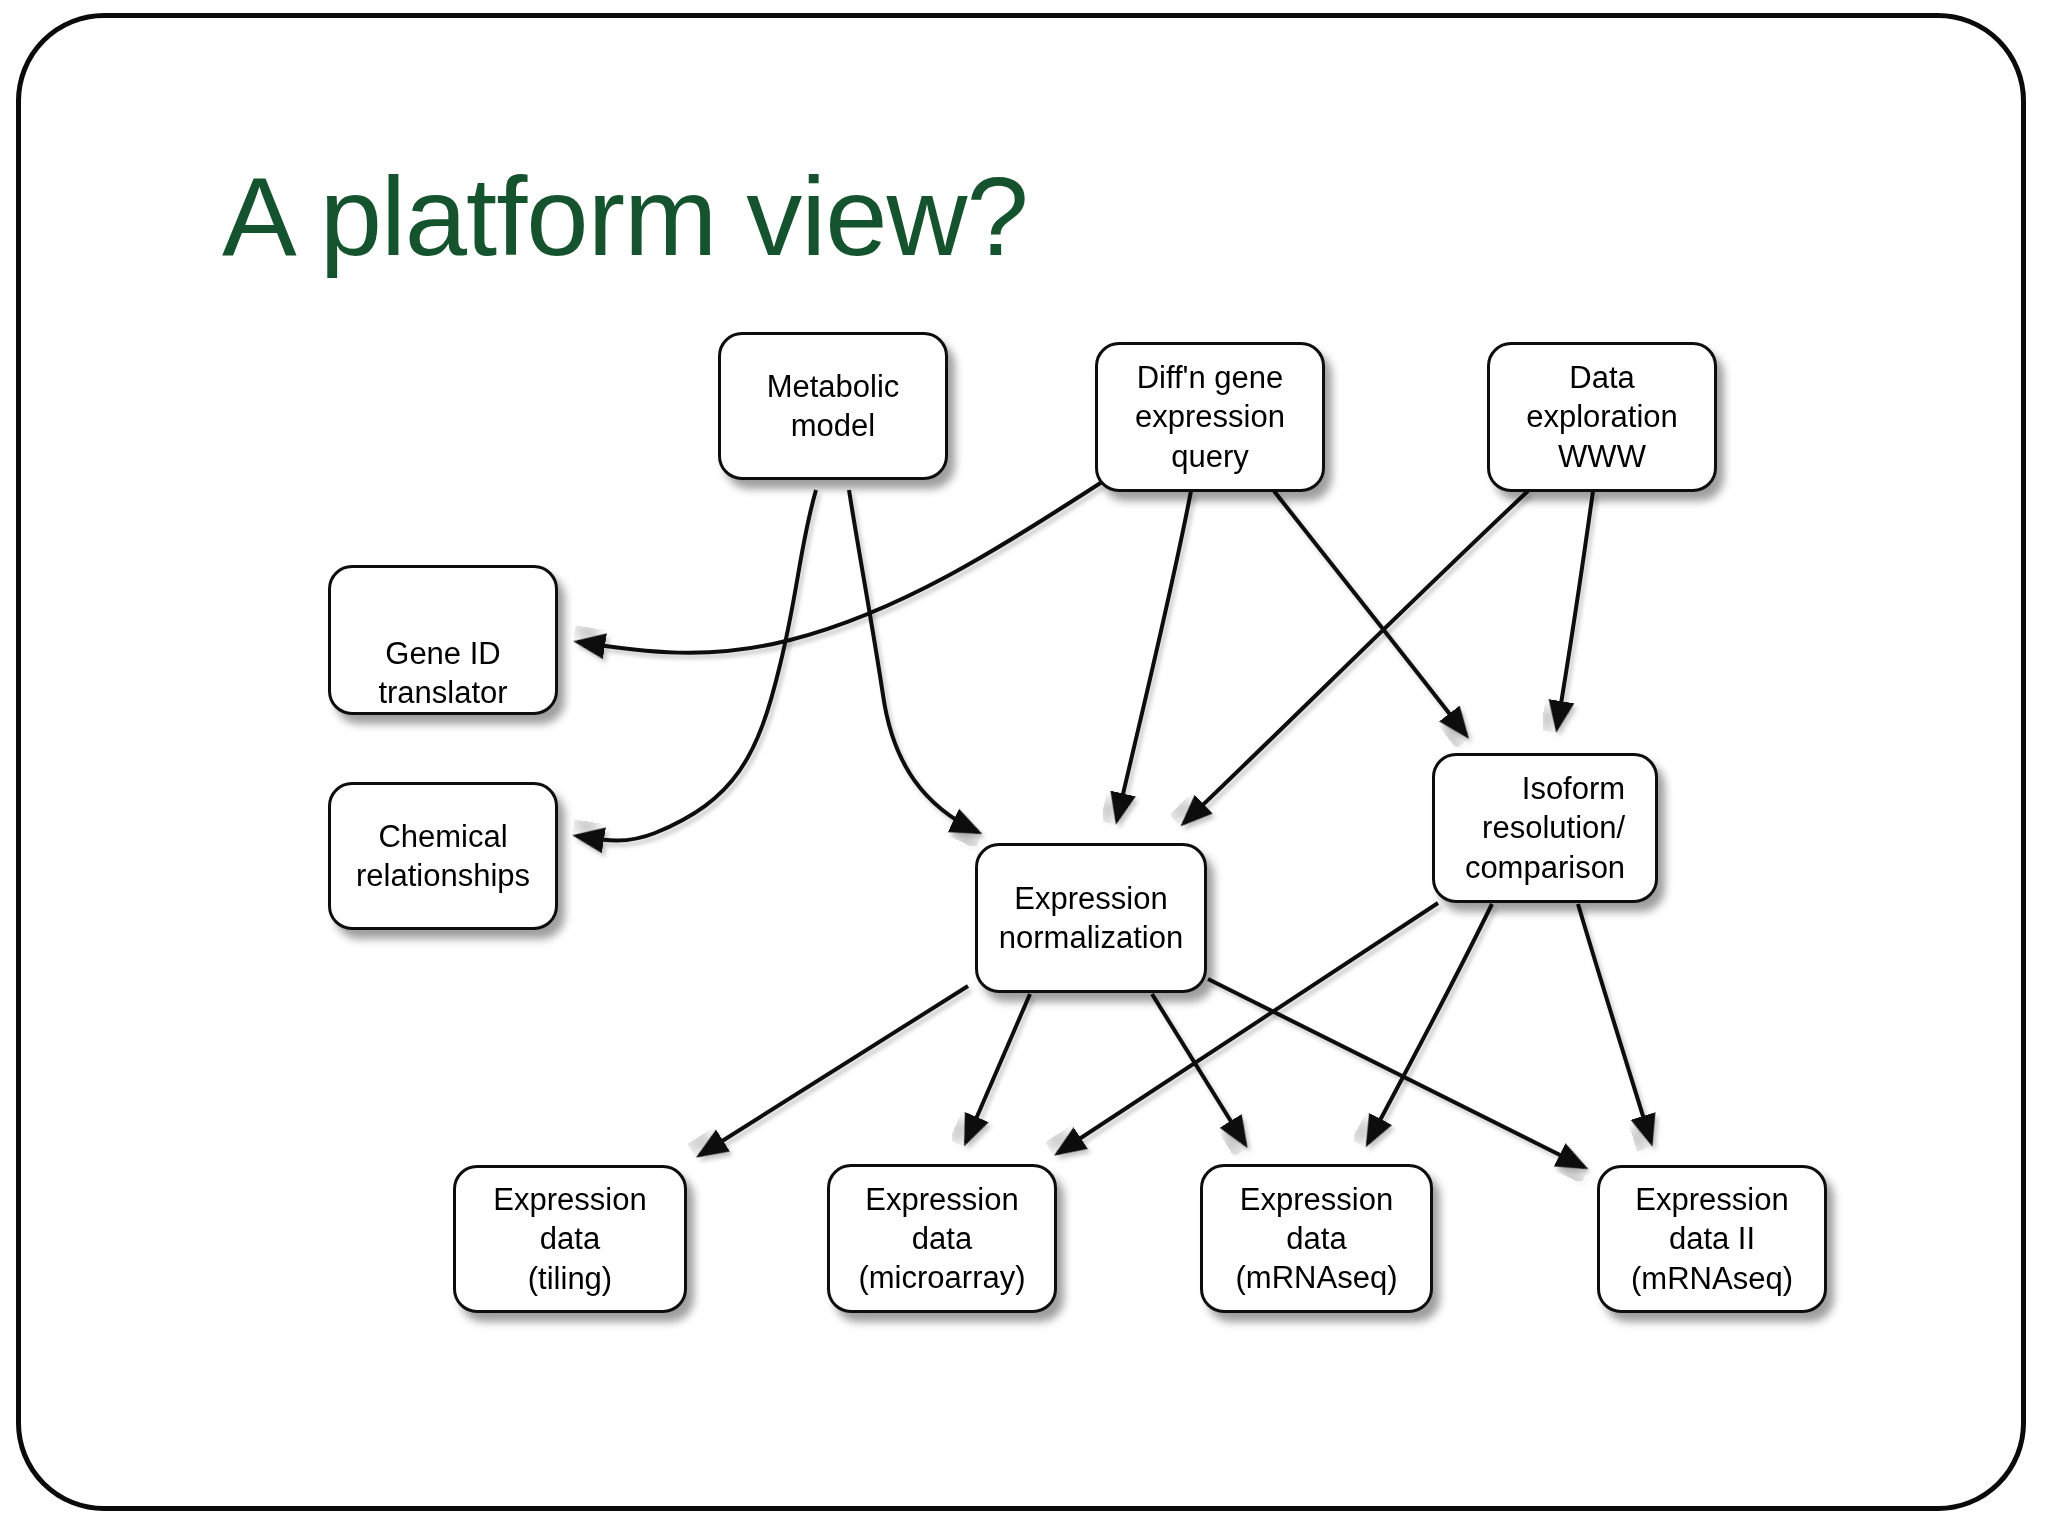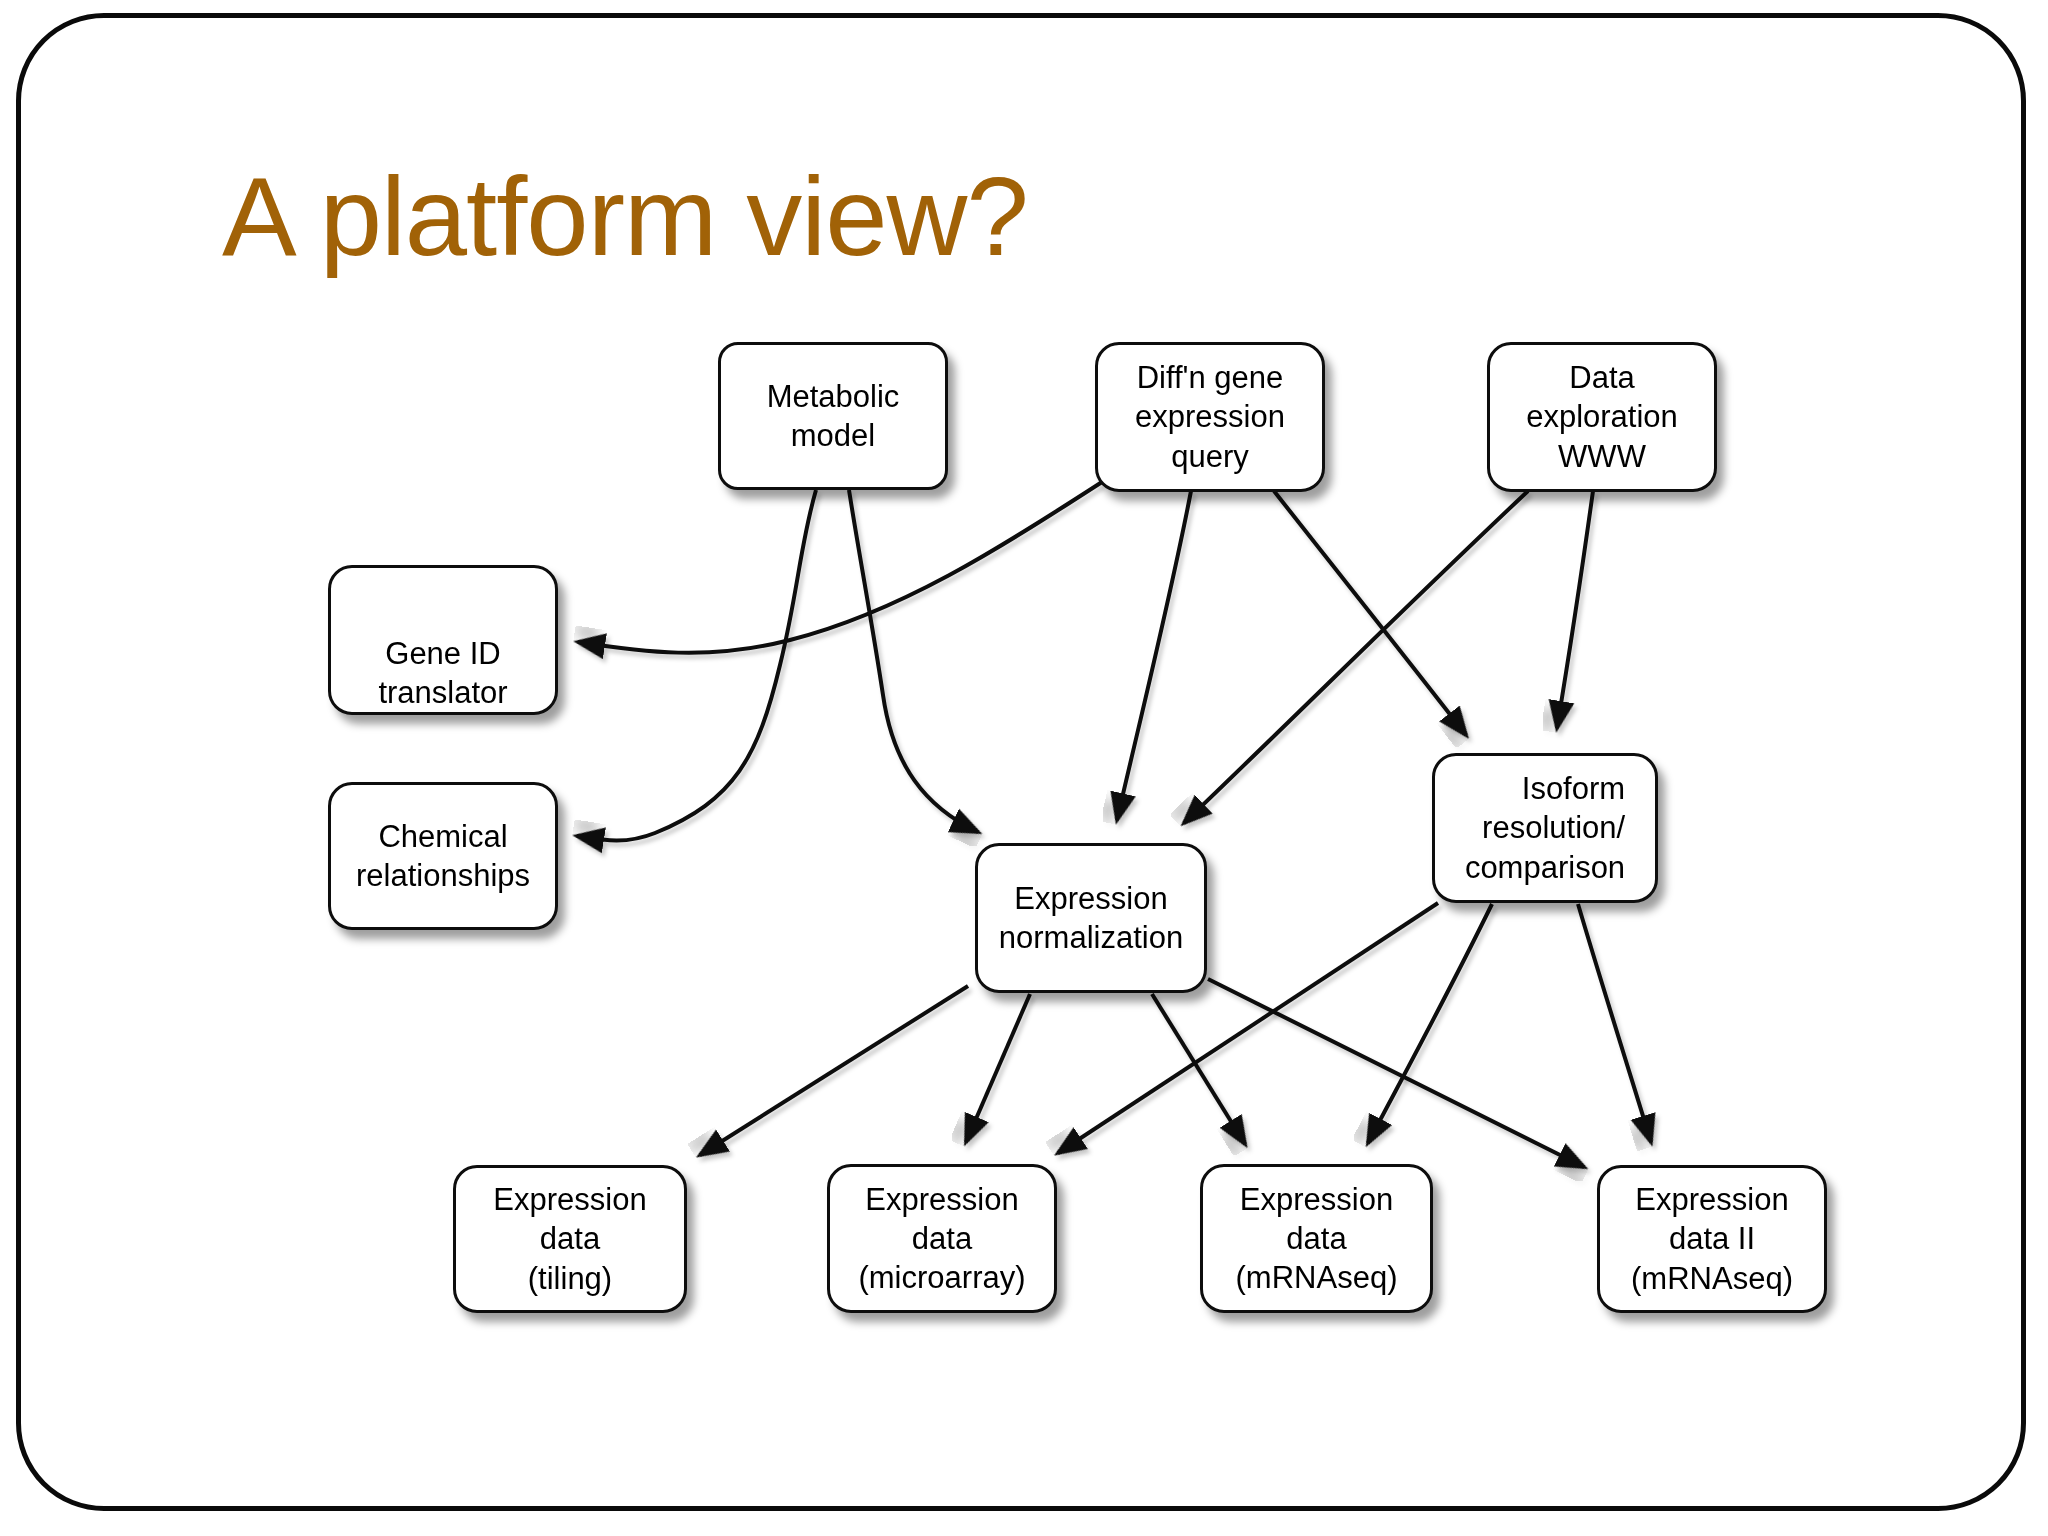--- a/index.html
+++ b/index.html
@@ -11,38 +11,38 @@
     overflow:hidden;
   }
   #frame{
     position:absolute;left:16px;top:13px;width:2010px;height:1498px;
     border:5px solid #0a0a0a;border-radius:88px;
     box-sizing:border-box;
   }
   #title{
     position:absolute;left:222px;top:158px;
     font-size:112px;line-height:1.05;
-    color:#a16207;letter-spacing:-1px;
+    color:#14532d;letter-spacing:-1px;
     white-space:nowrap;
   }
   #edges{position:absolute;left:0;top:0;width:2048px;height:1536px;}
   #edges path{
     fill:none;stroke:#0d0d0d;stroke-width:4px;
     filter:drop-shadow(3px 4px 2px rgba(0,0,0,0.22));
   }
   #edges .head{fill:#0d0d0d;stroke:none;}
   .node{
     position:absolute;box-sizing:border-box;
     background:#ffffff;border:3px solid #0d0d0d;border-radius:24px;
     box-shadow:7px 9px 9px rgba(0,0,0,0.38);
     display:flex;align-items:center;justify-content:center;
     text-align:center;font-size:31px;line-height:1.26;color:#000;
   }
   .node span{white-space:pre-line;}
-  .n-metabolic   {left:718px; top:342px; width:230px;height:148px;border-radius:20px;}
+  .n-metabolic   {left:718px; top:332px; width:230px;height:148px;}
   .n-diffn       {left:1095px;top:342px; width:230px;height:150px;}
   .n-dataexp     {left:1487px;top:342px; width:230px;height:150px;}
   .n-geneid      {left:328px; top:565px; width:230px;height:150px;align-items:flex-end;}
   .n-chemrel     {left:328px; top:782px; width:230px;height:148px;}
   .n-isoform     {left:1432px;top:753px; width:226px;height:150px;text-align:right;}
   .n-exprnorm    {left:975px; top:843px; width:232px;height:150px;}
   .n-tiling      {left:453px; top:1165px;width:234px;height:148px;}
   .n-microarray  {left:827px; top:1164px;width:230px;height:149px;}
   .n-mrnaseq     {left:1200px;top:1164px;width:233px;height:149px;}
   .n-dataii      {left:1597px;top:1165px;width:230px;height:148px;}

